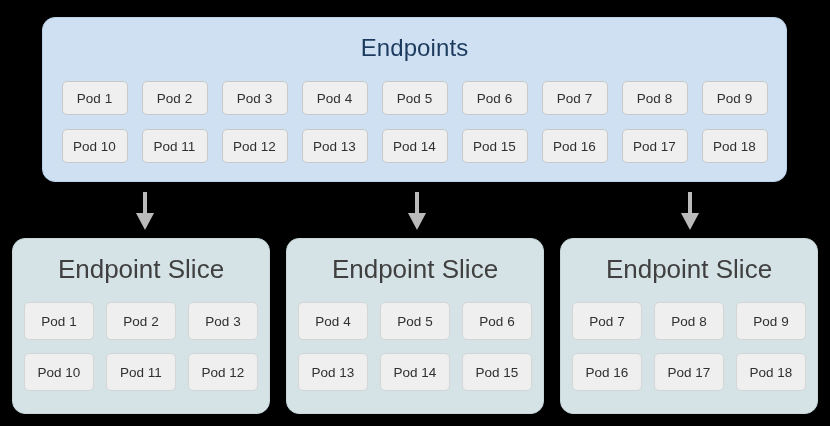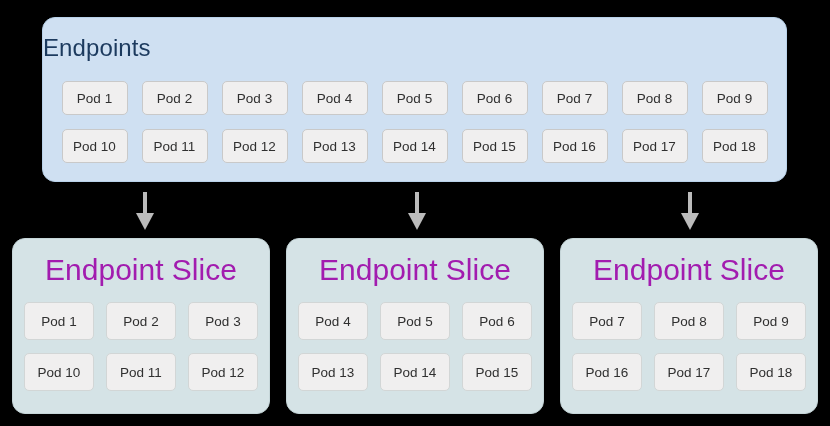--- a/index.html
+++ b/index.html
@@ -22,21 +22,21 @@
     left: 42px;
     top: 17px;
     width: 745px;
     height: 165px;
     box-sizing: border-box;
     background: #cfe0f2;
     border: 1px solid #b9d2ea;
     border-radius: 13px;
   }
   #endpoints-title {
-    text-align: left;
+    text-align: center;
     color: #1c3a5e;
     font-size: 24px;
     line-height: 24px;
     letter-spacing: 0.1px;
     margin-top: 18px;
   }
 
   .pod-row {
     display: flex;
     justify-content: center;
@@ -81,22 +81,22 @@
     background: #d5e3e6;
     border: 1px solid #c6d6d9;
     border-radius: 13px;
   }
   #slice-box-1 { left: 12px; }
   #slice-box-2 { left: 286px; }
   #slice-box-3 { left: 560px; }
 
   .slice-title {
     text-align: center;
-    color: #a21caf;
-    font-size: 30px;
+    color: #404040;
+    font-size: 26px;
     line-height: 23px;
     margin-top: 19px;
   }
   .slice-row {
     display: flex;
     justify-content: center;
     gap: 12px;
   }
   .slice-row-1 { margin-top: 21px; }
   .slice-row-2 { margin-top: 13px; }

